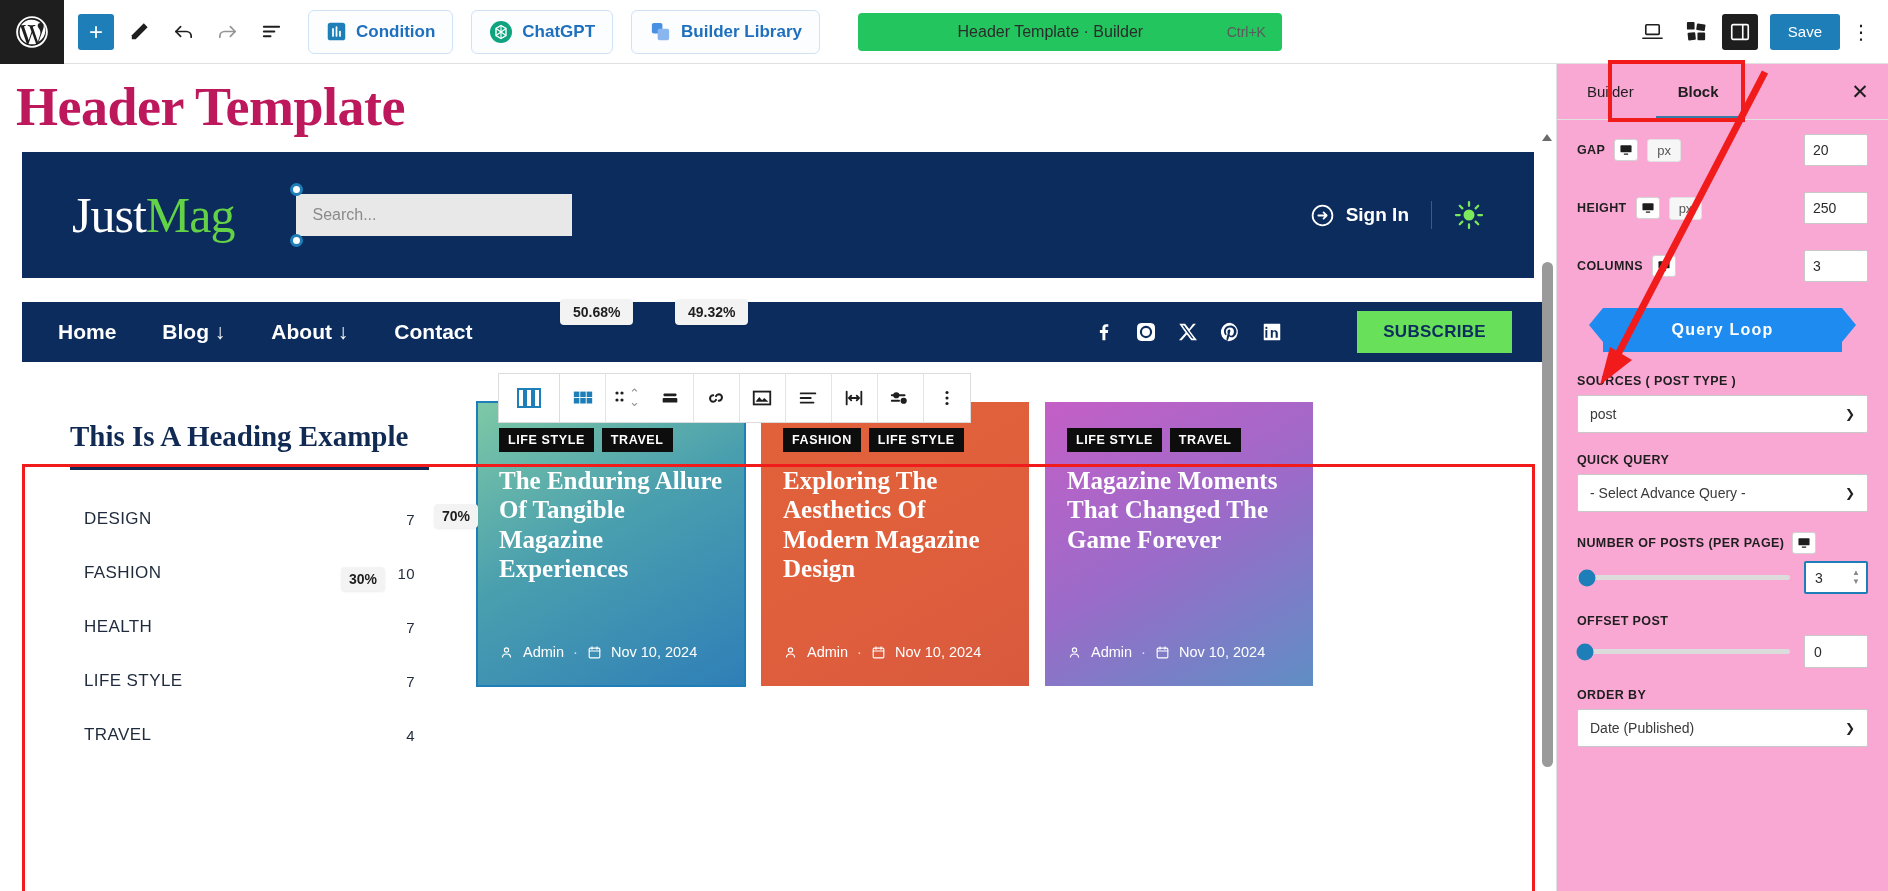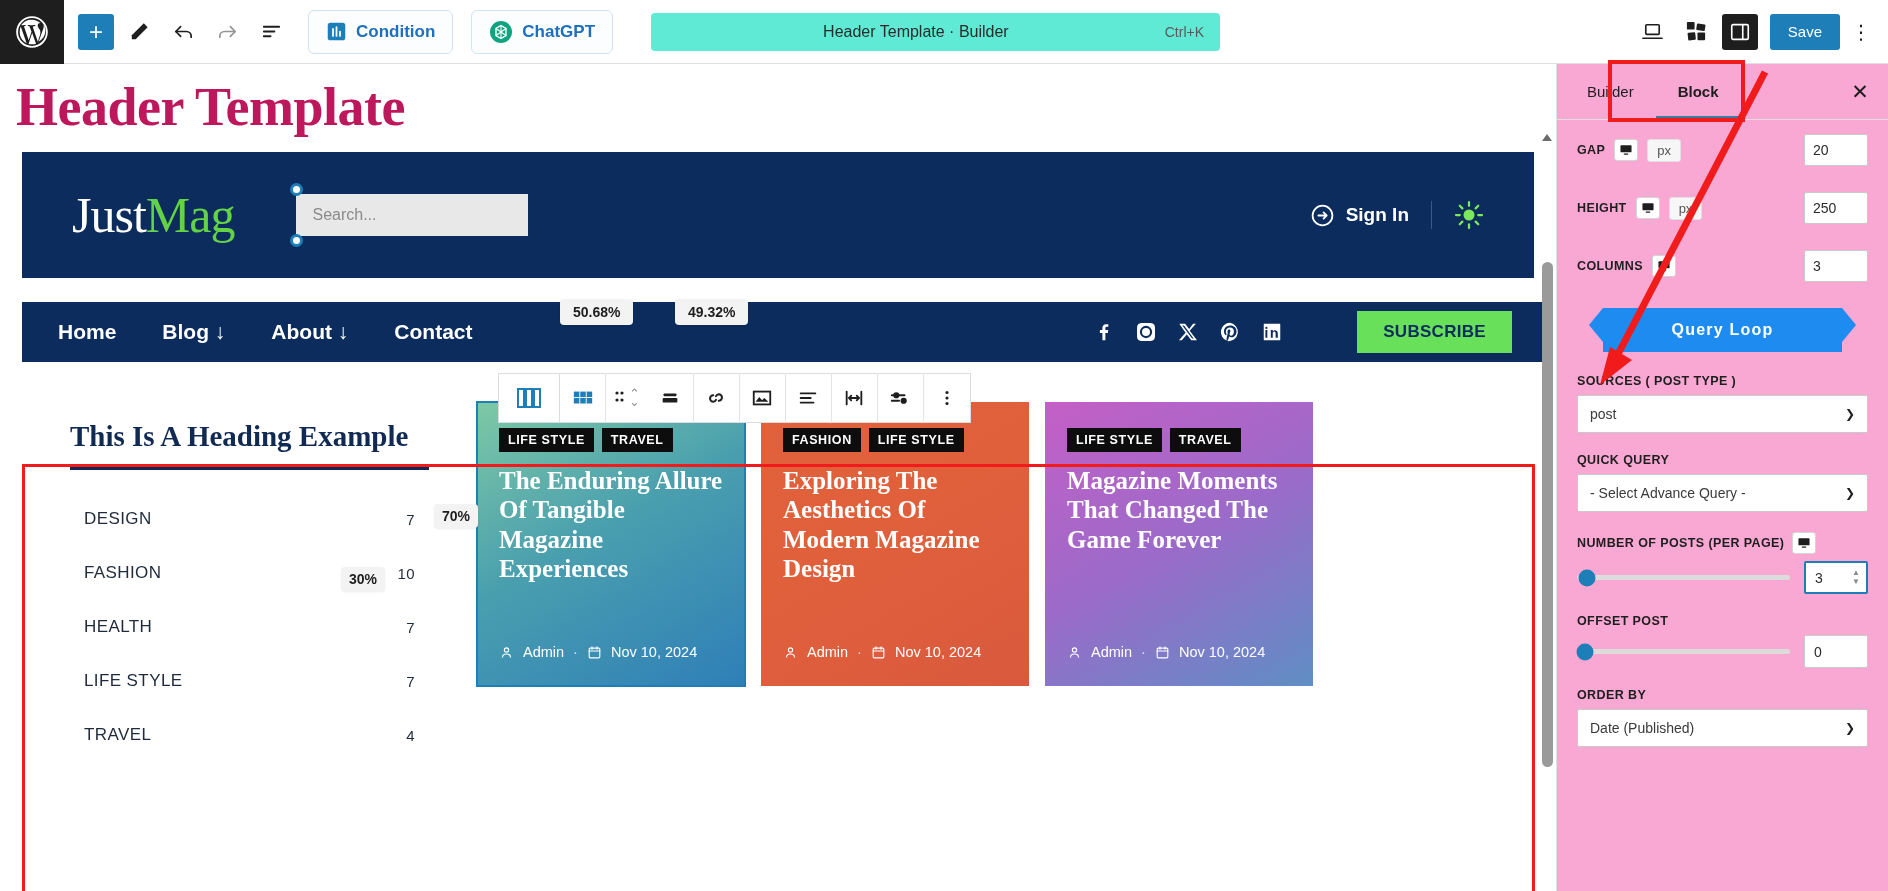--- a/index.html
+++ b/index.html
@@ -36,22 +36,22 @@
   .tb-icon svg { width: 23px; height: 23px; }
   .tb-icon.dim { color: #949494; }
   .pill {
     display: flex; align-items: center; gap: 9px; height: 44px;
     border: 1px solid #cfe3f5; border-radius: 6px; padding: 0 17px;
     background: #fbfdff; cursor: pointer; margin-left: 12px;
     font-size: 17px; font-weight: 600; color: #1e6fbd; white-space: nowrap;
   }
   .pill .ic { display: flex; align-items: center; }
   .doc-title {
-    margin-left: 38px; background: #5eead4; border-radius: 4px;
-    height: 38px; width: 569px; display: flex; align-items: center;
+    margin-left: 38px; background: #22c55e; border-radius: 4px;
+    height: 38px; width: 424px; display: flex; align-items: center;
     padding: 0 16px; cursor: pointer;
   }
   .doc-title .t { flex: 1; text-align: center; font-size: 16px; color: #2b2b2b; }
   .doc-title .k { font-size: 14px; color: #5a5a5a; }
   .tb-right {
     margin-left: auto; display: flex; align-items: center; gap: 6px; padding-right: 12px;
   }
   .sq-dark {
     width: 36px; height: 36px; background: #1e1e1e; color: #fff; border-radius: 3px;
     display: flex; align-items: center; justify-content: center; cursor: pointer;
@@ -80,21 +80,21 @@
   
   .site-header {
     margin: 0 22px; background: #0b2c5c; height: 126px;
     display: flex; align-items: center; padding: 0 50px;
   }
   .logo { font-family: "Liberation Serif", serif; font-weight: 400; font-size: 50px; letter-spacing: -1px; }
   .logo .a { color: #ffffff; }
   .logo .b { color: #63d246; }
   .search-wrap { position: relative; margin-left: 62px; }
   .search-box {
-    width: 232px; height: 42px; background: #e8e8e8; border: none;
+    width: 276px; height: 42px; background: #e8e8e8; border: none;
     padding: 0 16px; font-size: 16px; color: #8a8a8a; display: flex; align-items: center;
     font-family: "Liberation Sans", sans-serif;
   }
   .handle {
     position: absolute; width: 13px; height: 13px; border-radius: 50%;
     background: #fff; border: 3px solid #1e7eb8; left: -6px;
   }
   .handle.top { top: -11px; }
   .handle.bot { bottom: -11px; }
   .hdr-right { margin-left: auto; display: flex; align-items: center; gap: 0; }
@@ -344,20 +344,29 @@
         <span class="ic">
           <svg width="24" height="24" viewBox="0 0 24 24">
               <circle cx="12" cy="12" r="11" fill="#10a37f"></circle>
               <path d="M12 5.5 17 8.5v7L12 18.5 7 15.5v-7z" fill="none" stroke="#fff" stroke-width="1.4"></path>
               <path d="M12 5.5v13M7 8.5l10 7M17 8.5l-10 7" stroke="#fff" stroke-width="1.1"></path>
             </svg>
         </span>
         <span>ChatGPT</span>
       </div>
 
+      <div class="pill">
+        <span class="ic">
+          <svg width="23" height="23" viewBox="0 0 24 24">
+              <rect x="3" y="3" width="11" height="11" rx="2" fill="#4a90e2"></rect>
+              <rect x="9" y="9" width="12" height="12" rx="2" fill="#8ab6f0"></rect>
+            </svg>
+        </span>
+        <span>Builder Library</span>
+      </div>
     </div>
 
     <div class="doc-title">
       <span class="t">Header Template · Builder</span>
       <span class="k">Ctrl+K</span>
     </div>
 
     <div class="tb-right">
       <div class="tb-icon">
         <svg viewBox="0 0 24 24" fill="none" stroke="currentColor" stroke-width="1.7">

